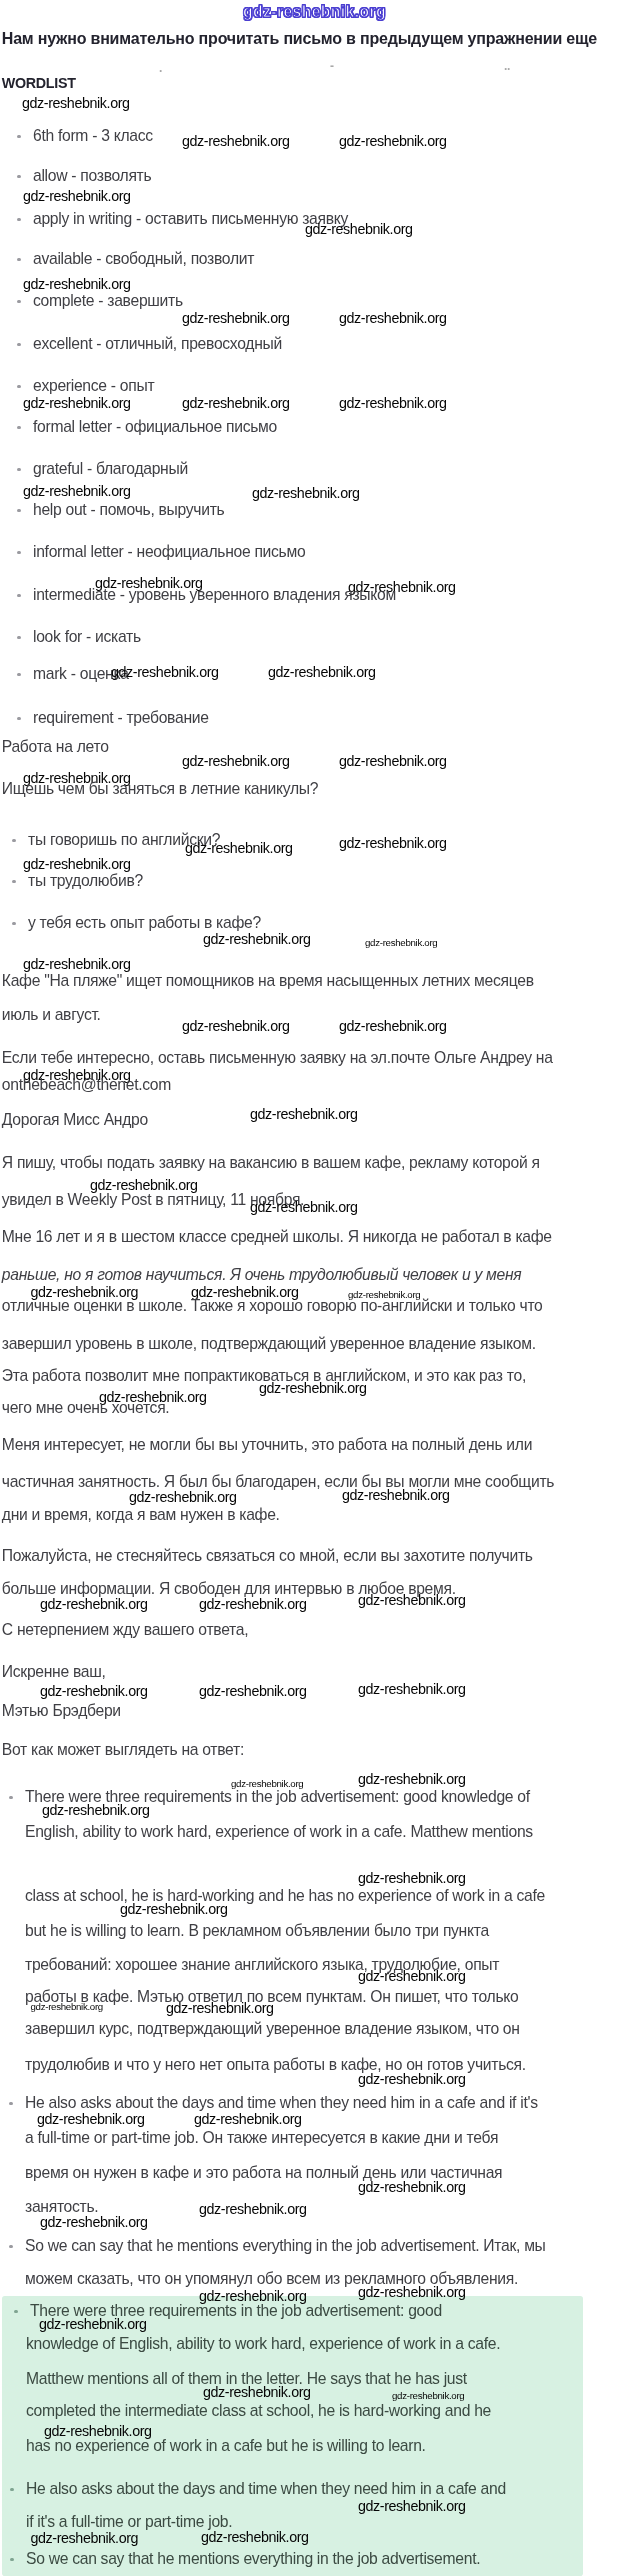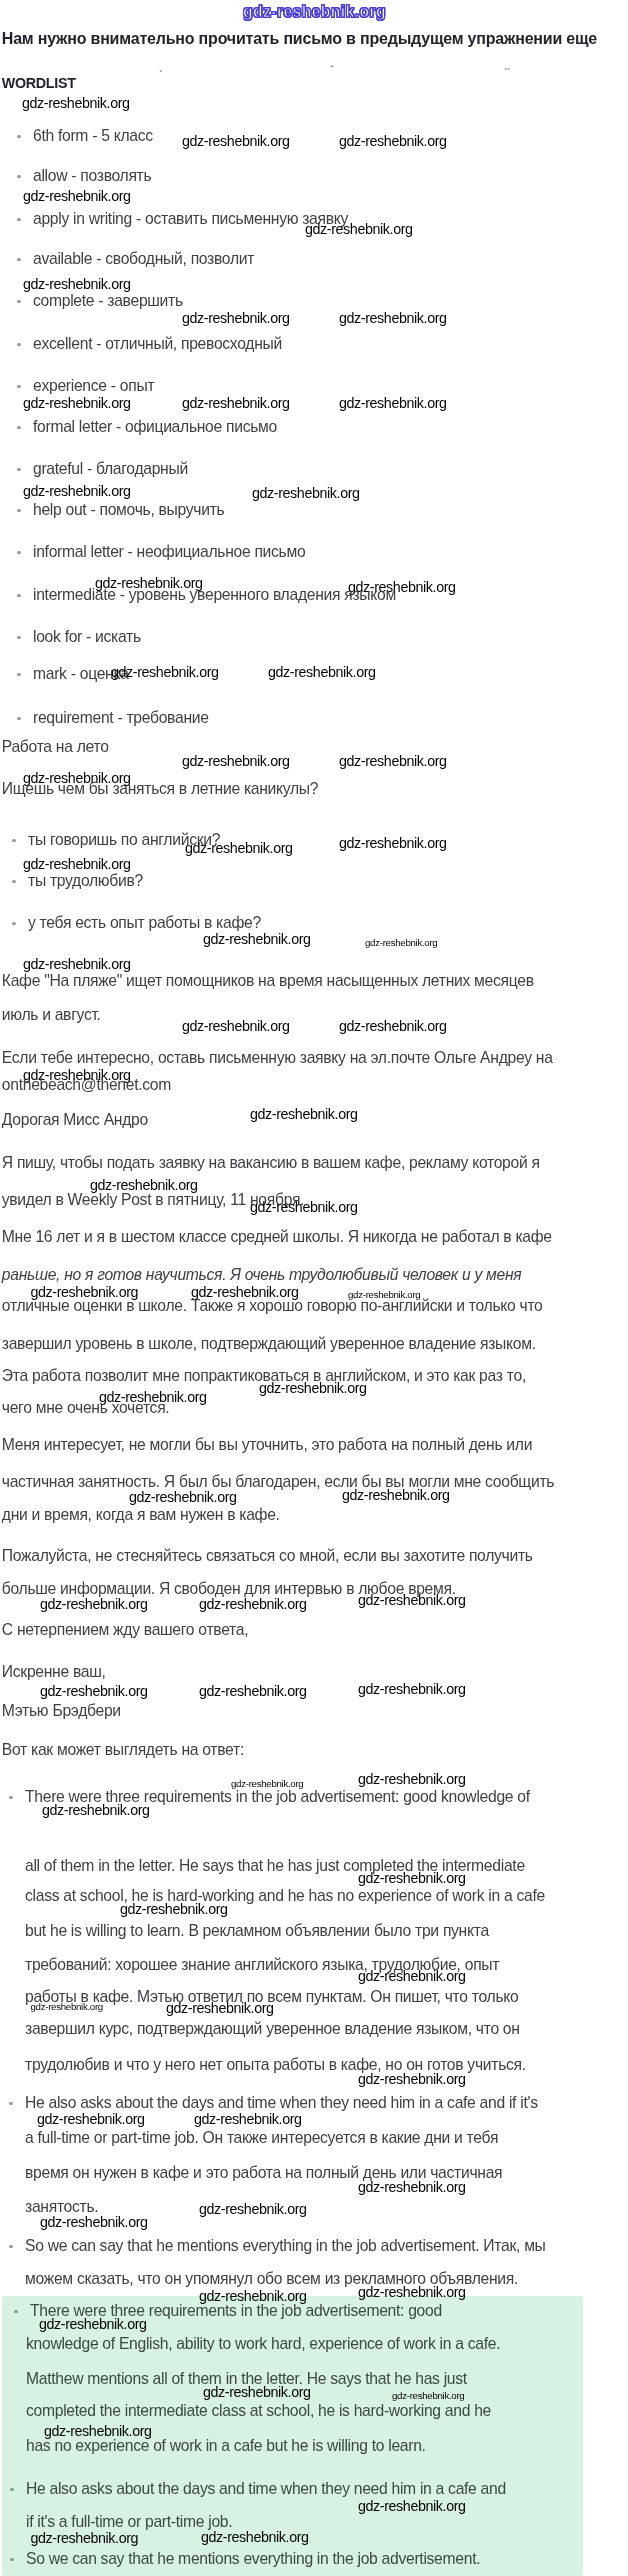--- a/index.html
+++ b/index.html
@@ -36,21 +36,21 @@
 <div id="page">
   <div id="answer-box"></div>
   <div id="top-watermark">gdz-reshebnik.org</div>
 
 <div class="ln heading" style="left: 1.8px; top: 30.5px;">Нам нужно внимательно прочитать письмо в предыдущем упражнении еще</div>
     <div class="ln faint" style="left: 159px; top: 61px;">.</div>
     <div class="ln faint" style="left: 330px; top: 59px;">-</div>
     <div class="ln faint" style="left: 504px; top: 59px;">..</div>
     <div class="ln bold" style="left: 1.8px; top: 76px;">WORDLIST</div>
     <div class="ln wm" style="left: 22px; top: 96px;">gdz-reshebnik.org</div>
-    <div class="ln bullet" style="left: 33px; top: 128px;">6th form - 5 класс</div>
+    <div class="ln bullet" style="left: 33px; top: 128px;">6th form - 3 класс</div>
     <div class="ln wm" style="left: 182px; top: 134px;">gdz-reshebnik.org</div>
     <div class="ln wm" style="left: 339px; top: 134px;">gdz-reshebnik.org</div>
     <div class="ln bullet" style="left: 33px; top: 168px;">allow - позволять</div>
     <div class="ln wm" style="left: 23px; top: 189px;">gdz-reshebnik.org</div>
     <div class="ln bullet" style="left: 33px; top: 211px;">apply in writing - оставить письменную заявку</div>
     <div class="ln wm" style="left: 305px; top: 222px;">gdz-reshebnik.org</div>
     <div class="ln bullet" style="left: 33px; top: 251px;">available - свободный, позволит</div>
     <div class="ln wm" style="left: 23px; top: 277px;">gdz-reshebnik.org</div>
     <div class="ln bullet" style="left: 33px; top: 293px;">complete - завершить</div>
     <div class="ln wm" style="left: 182px; top: 311px;">gdz-reshebnik.org</div>
@@ -126,21 +126,21 @@
     <div class="ln text" style="left: 1.8px; top: 1664px;">Искренне ваш,</div>
     <div class="ln wm" style="left: 40px; top: 1684px;">gdz-reshebnik.org</div>
     <div class="ln wm" style="left: 199px; top: 1684px;">gdz-reshebnik.org</div>
     <div class="ln wm" style="left: 358px; top: 1682px;">gdz-reshebnik.org</div>
     <div class="ln text" style="left: 1.8px; top: 1703px;">Мэтью Брэдбери</div>
     <div class="ln text" style="left: 1.8px; top: 1742px;">Вот как может выглядеть на ответ:</div>
     <div class="ln wms" style="left: 231px; top: 1776px;">gdz-reshebnik.org</div>
     <div class="ln wm" style="left: 358px; top: 1772px;">gdz-reshebnik.org</div>
     <div class="ln bullet" style="left: 25px; top: 1789px;">There were three requirements in the job advertisement: good knowledge of</div>
     <div class="ln wm" style="left: 42px; top: 1803px;">gdz-reshebnik.org</div>
-    <div class="ln text" style="left: 25px; top: 1858px;">all of them in the letter. He says that he has just completed the intermediate</div>
+    <div class="ln text" style="left: 25px; top: 1824px;">English, ability to work hard, experience of work in a cafe. Matthew mentions</div>
     <div class="ln wm" style="left: 358px; top: 1871px;">gdz-reshebnik.org</div>
     <div class="ln text" style="left: 25px; top: 1888px;">class at school, he is hard-working and he has no experience of work in a cafe</div>
     <div class="ln wm" style="left: 120px; top: 1902px;">gdz-reshebnik.org</div>
     <div class="ln text" style="left: 25px; top: 1957px;">требований: хорошее знание английского языка, трудолюбие, опыт</div>
     <div class="ln text" style="left: 25px; top: 1923px;">but he is willing to learn. В рекламном объявлении было три пункта</div>
     <div class="ln wm" style="left: 358px; top: 1969px;">gdz-reshebnik.org</div>
     <div class="ln text" style="left: 25px; top: 1989px;">работы в кафе. Мэтью ответил по всем пунктам. Он пишет, что только</div>
     <div class="ln wms" style="left: 30.5px; top: 1999px;">gdz-reshebnik.org</div>
     <div class="ln wm" style="left: 166px; top: 2001px;">gdz-reshebnik.org</div>
     <div class="ln text" style="left: 25px; top: 2021px;">завершил курс, подтверждающий уверенное владение языком, что он</div>

